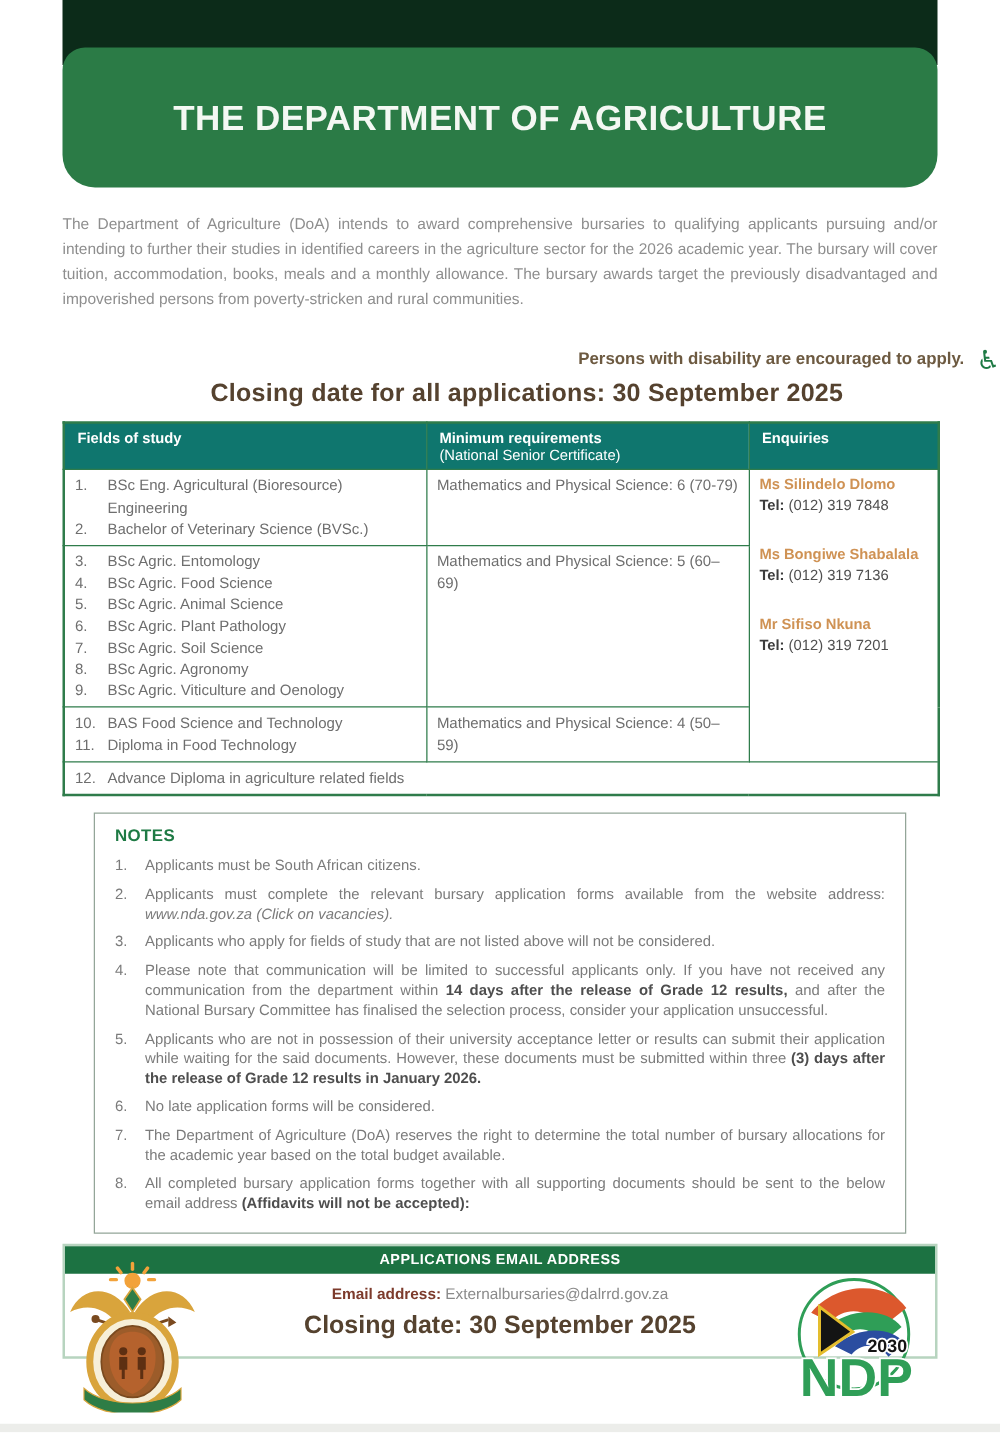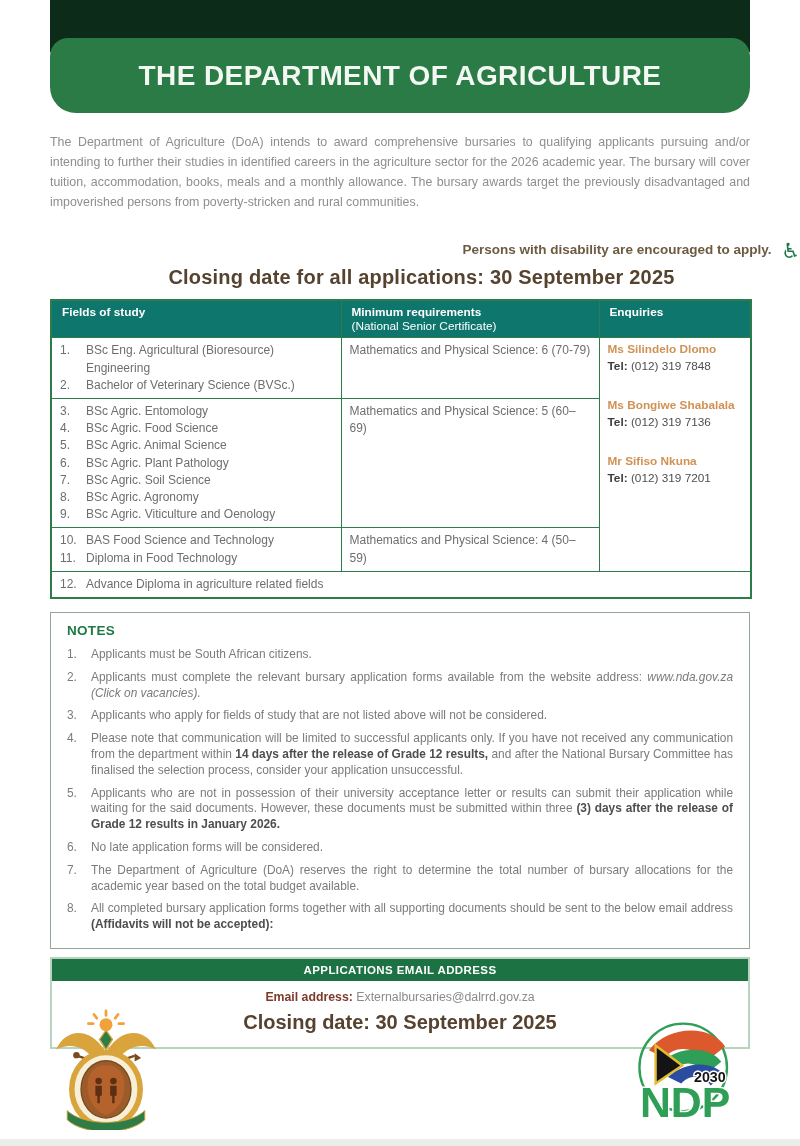--- a/index.html
+++ b/index.html
@@ -14,21 +14,21 @@
 
   
   .header-strip {
     margin: 0 50px;
     height: 52px;
     background: #0c2b19;
   }
   .banner {
     position: relative;
     margin: -14px 50px 0;
-    height: 75px;
+    height: 112px;
     background: #2b7b46;
     border-radius: 18px 18px 26px 26px;
     display: flex;
     flex-direction: column;
     justify-content: center;
     align-items: center;
   }
   .banner-title div {
     color: #f4f8f3;
     font-size: 28px;
@@ -105,21 +105,21 @@
   .cell-req { line-height: 17.2px; }
   .cell-enq { padding: 26px 10px 6px; }
   .contact { margin-bottom: 25px; }
   .contact-name { color: #cf9254; font-weight: 700; font-size: 11.8px; margin-bottom: 3px; }
   .contact-tel { color: #4f4f4f; font-size: 11.8px; }
   .contact-tel b { color: #3d3d3d; }
   .full-cell-inner { display: flex; line-height: 17.2px; }
 
   
   .notes-box {
-    margin: 13px 50px 0;
+    margin: 13px 75px 0;
     border: 1px solid #93a598;
     padding: 10px 16px 8px;
     background: #ffffff;
   }
   .notes-heading {
     color: #1e7a44;
     font-weight: 700;
     font-size: 13.5px;
     letter-spacing: 0.3px;
     margin-bottom: 9px;

